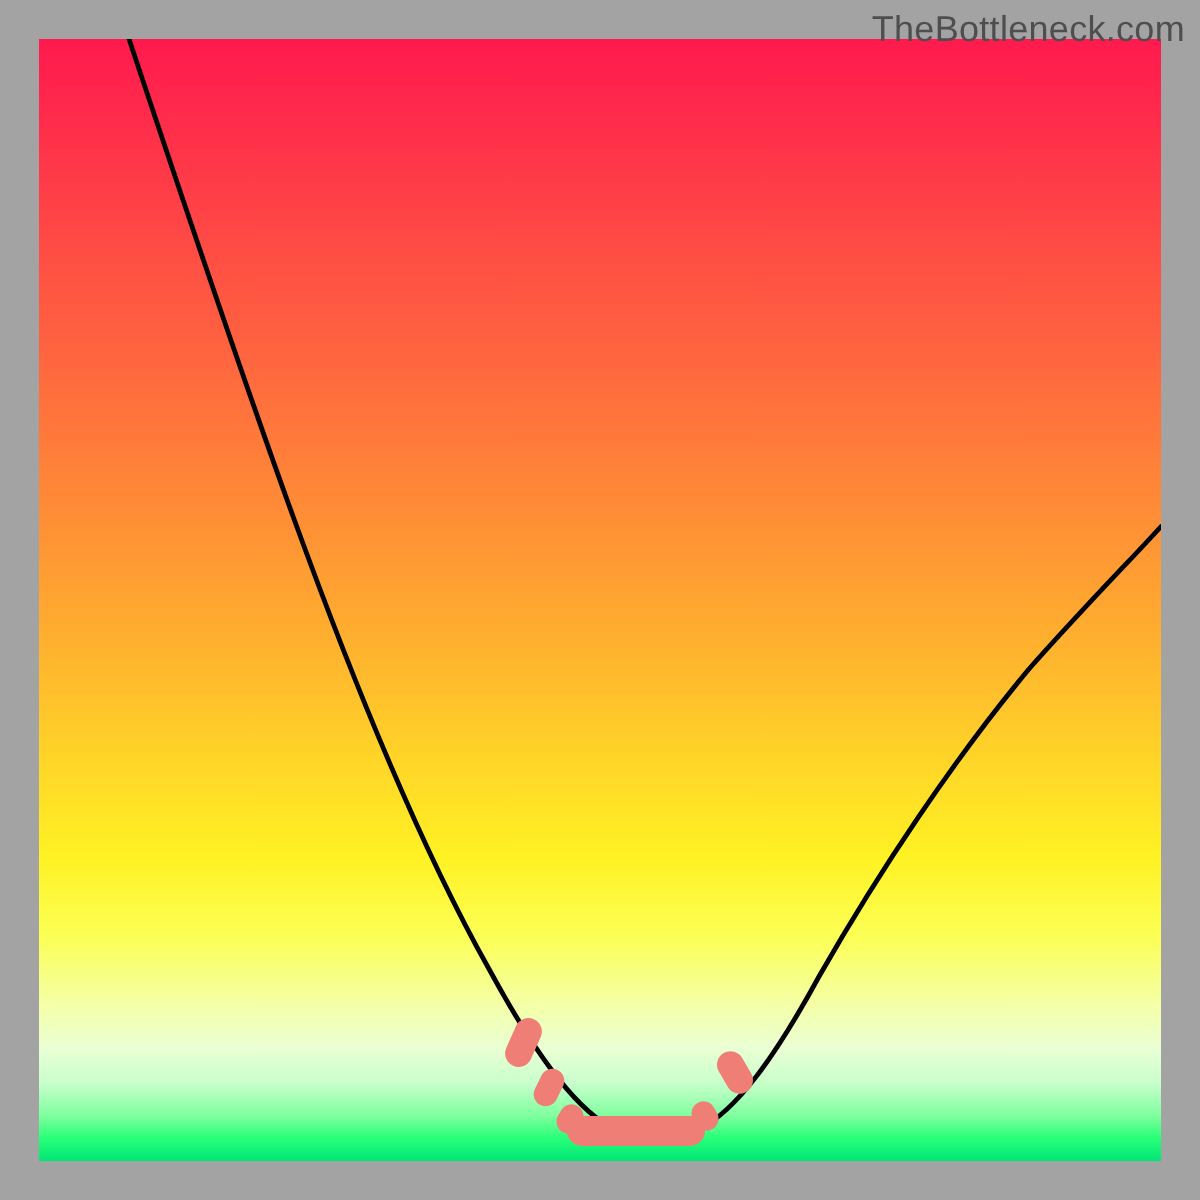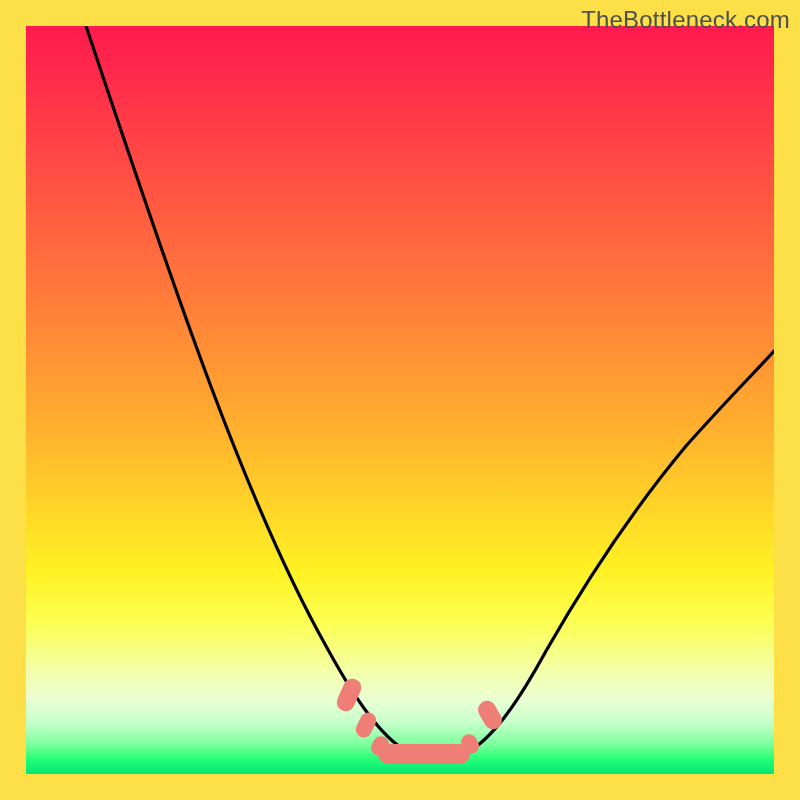--- a/index.html
+++ b/index.html
@@ -8,21 +8,21 @@
     width: 800px;
     height: 800px;
     background: #000;
     overflow: hidden;
     font-family: Arial, Helvetica, sans-serif;
   }
   .stage {
     position: relative;
     width: 800px;
     height: 800px;
-    background: #fde047;
+    background: #a3a3a3;
   }
   .plot {
     position: absolute;
     left: 26px;
     top: 26px;
     width: 748px;
     height: 748px;
     overflow: hidden;
   }
   .gradient {

